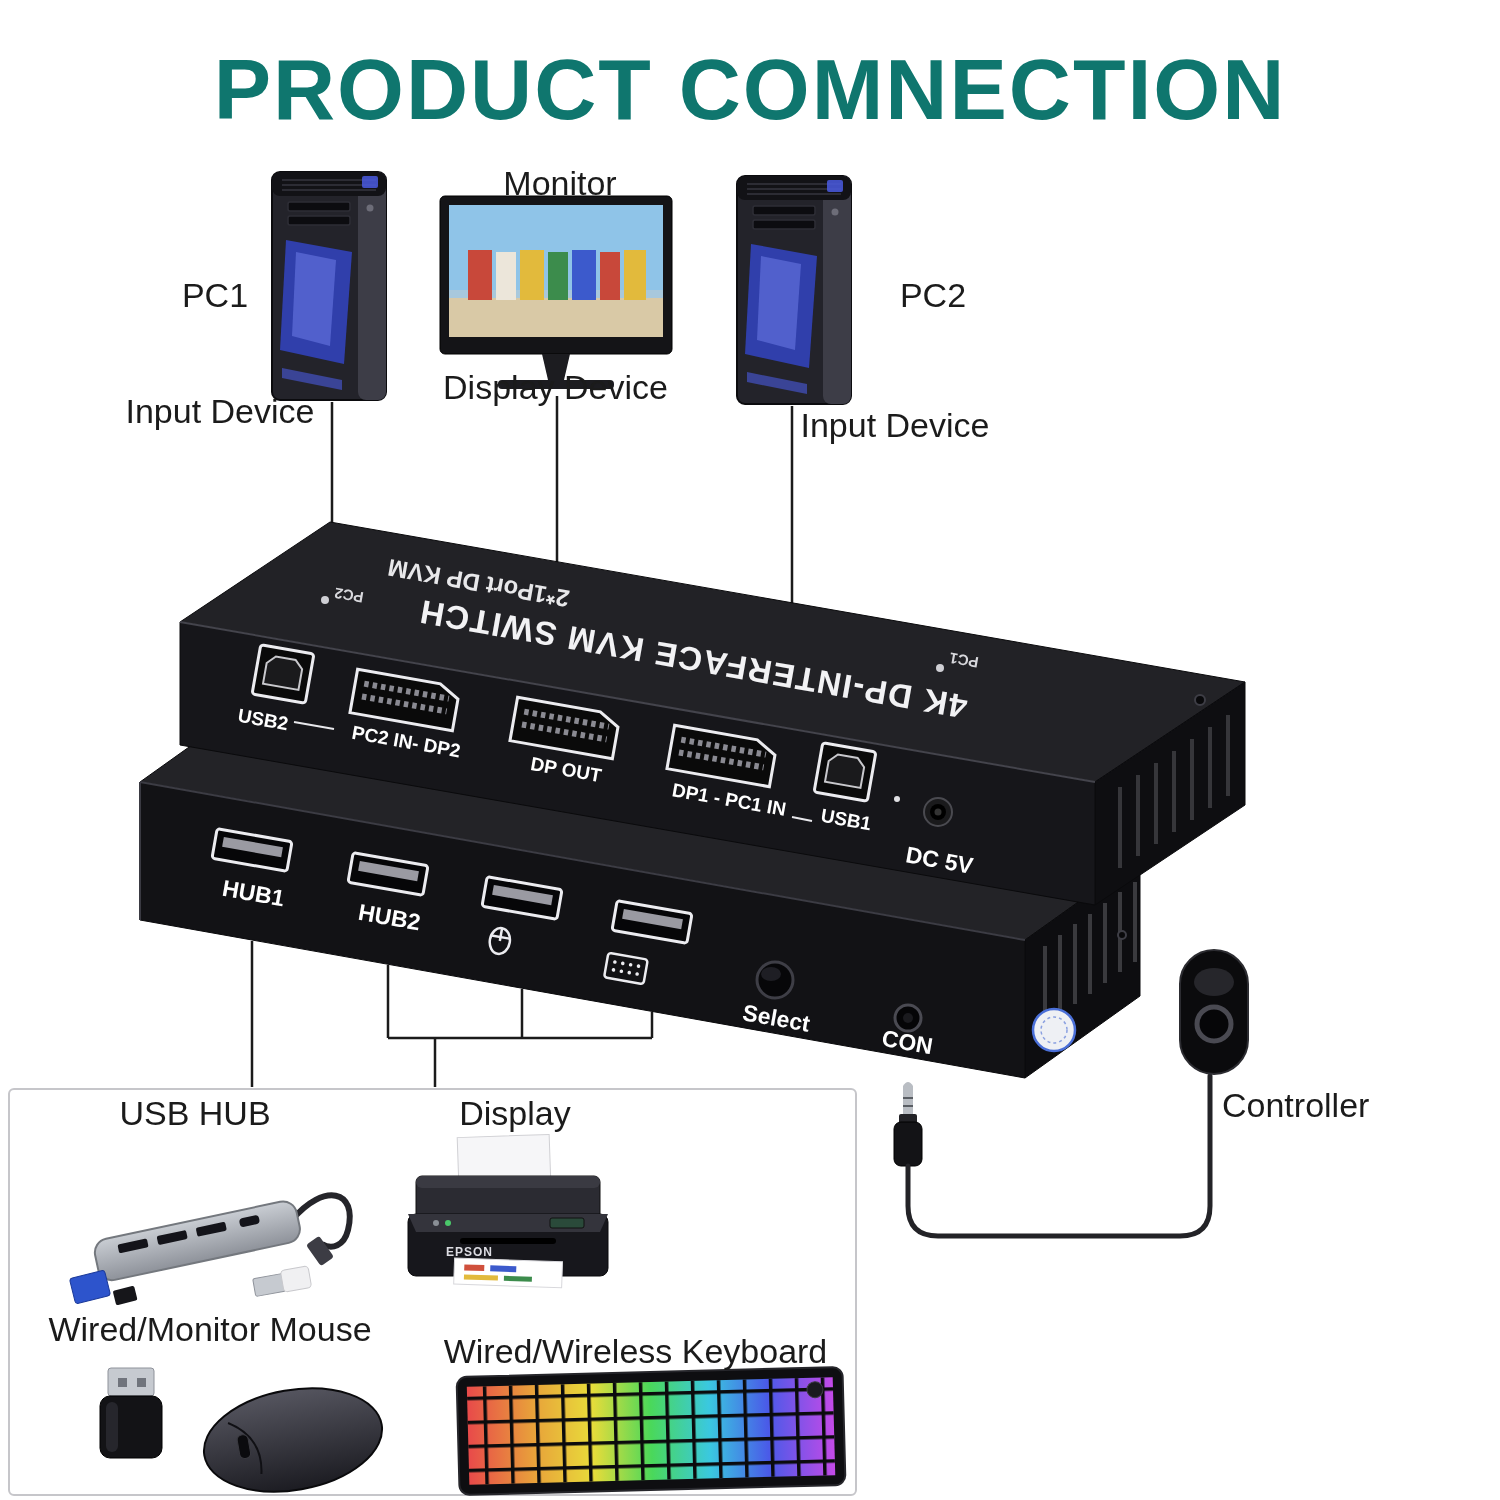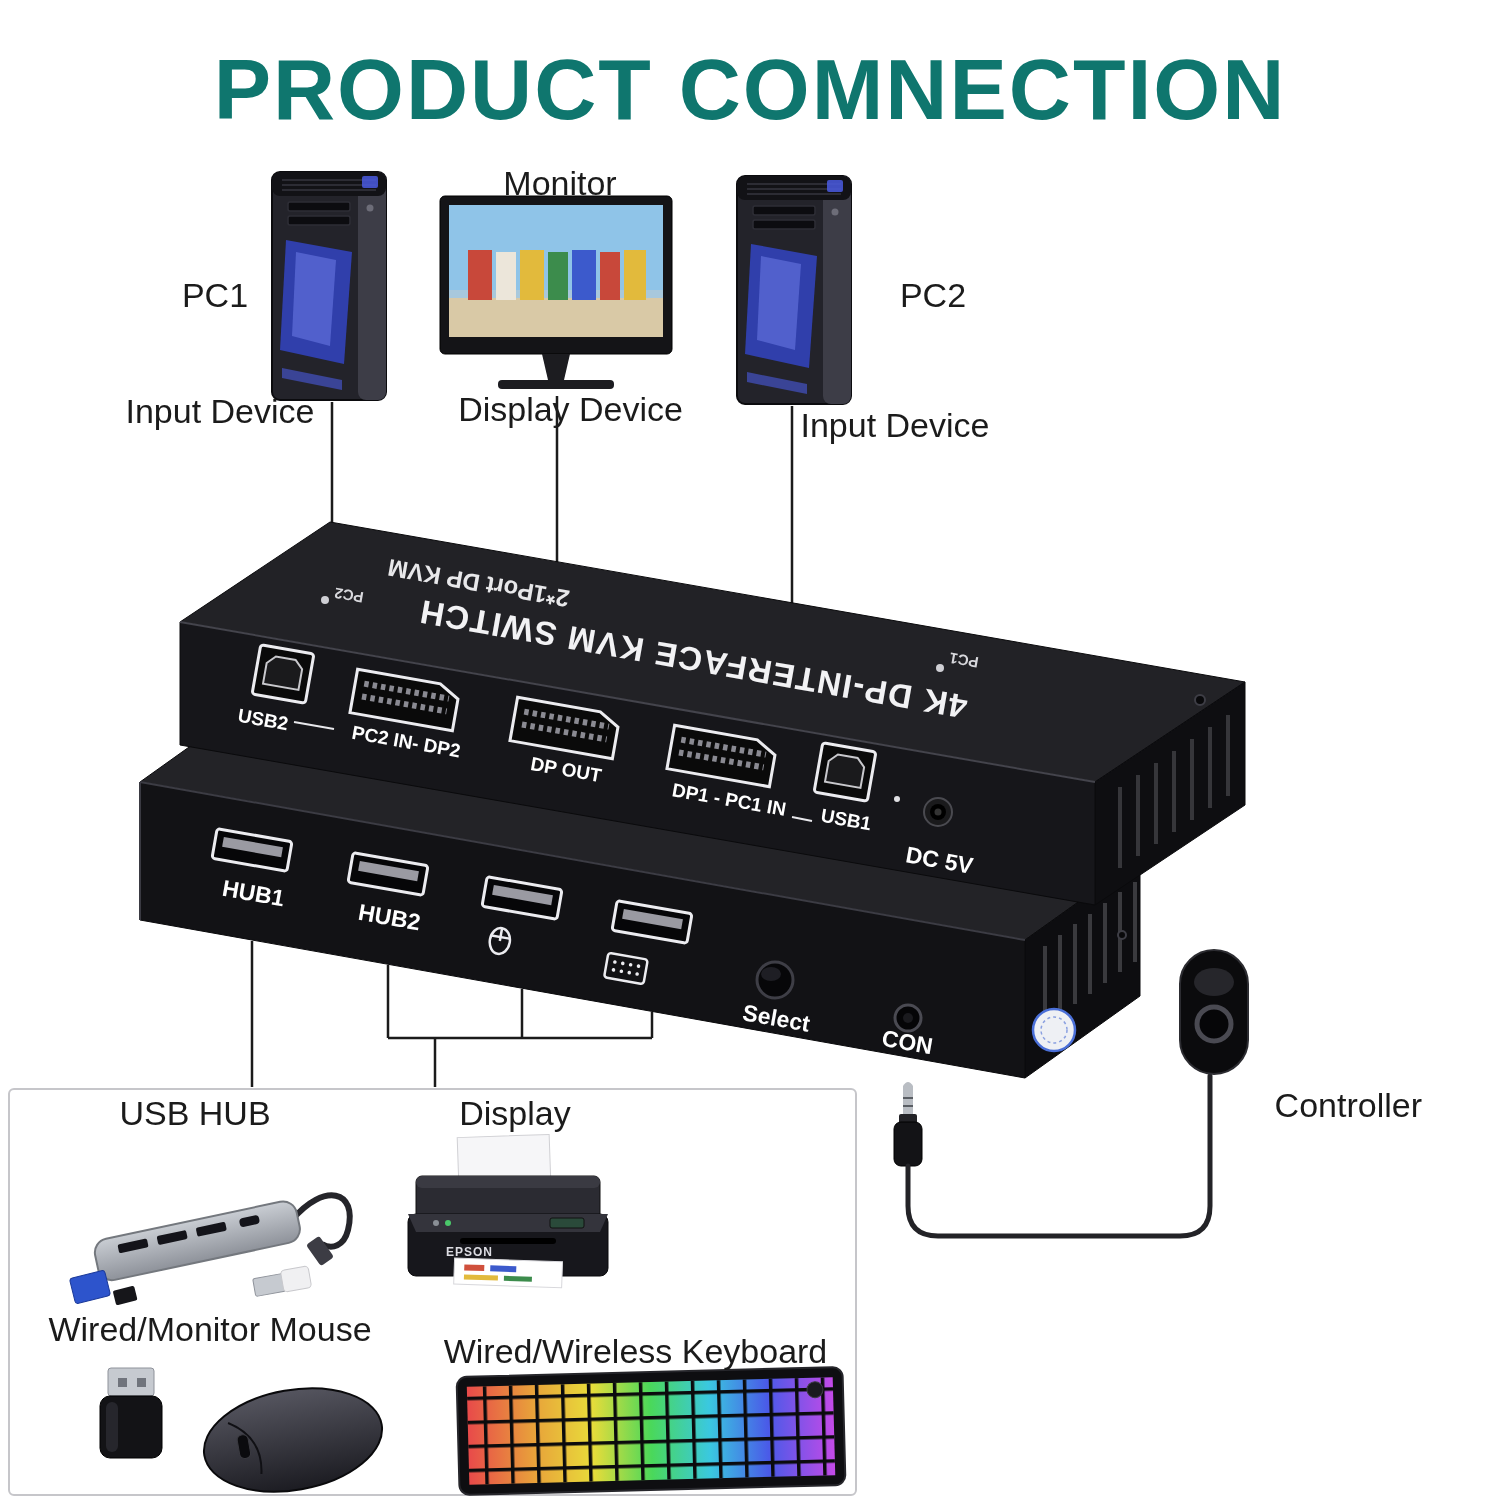--- a/index.html
+++ b/index.html
@@ -10,27 +10,27 @@
   #scene{position:absolute;left:0;top:0;z-index:1;}
   .title{
     position:absolute;left:0;right:0;top:40px;text-align:center;
     font-size:86px;font-weight:bold;color:#0f766e;letter-spacing:2px;z-index:3;
   }
   .caption{position:absolute;font-size:34px;color:#1b1b1b;z-index:3;text-align:center;}
   .lbl-monitor{left:460px;top:148px;width:200px;margin-top:16px;}
   .lbl-pc1{left:150px;top:276px;width:130px;}
   .lbl-pc2{left:868px;top:276px;width:130px;}
   .lbl-input-left{left:105px;top:392px;width:230px;}
-  .lbl-display{left:428px;top:390px;width:255px;text-align:right;}
+  .lbl-display{left:428px;top:368px;width:255px;}
   .lbl-input-right{left:780px;top:406px;width:230px;}
   .lbl-usbhub{left:105px;top:1094px;width:180px;}
   .lbl-printer{left:450px;top:1094px;width:130px;}
   .lbl-mouse{left:25px;top:1310px;width:370px;}
   .lbl-keyboard{left:428px;top:1332px;width:415px;}
-  .lbl-controller{left:1222px;top:1086px;width:200px;text-align:right;}
+  .lbl-controller{left:1222px;top:1086px;width:200px;text-align:left;}
   .group-box{
     position:absolute;left:8px;top:1088px;width:845px;height:404px;
     border:2px solid #c6c6ca;border-radius:6px;z-index:0;background:#fff;
   }
   text{font-family:"Liberation Sans",sans-serif;}
 </style>
 </head>
 <body>
 
 <div class="group-box"></div>

